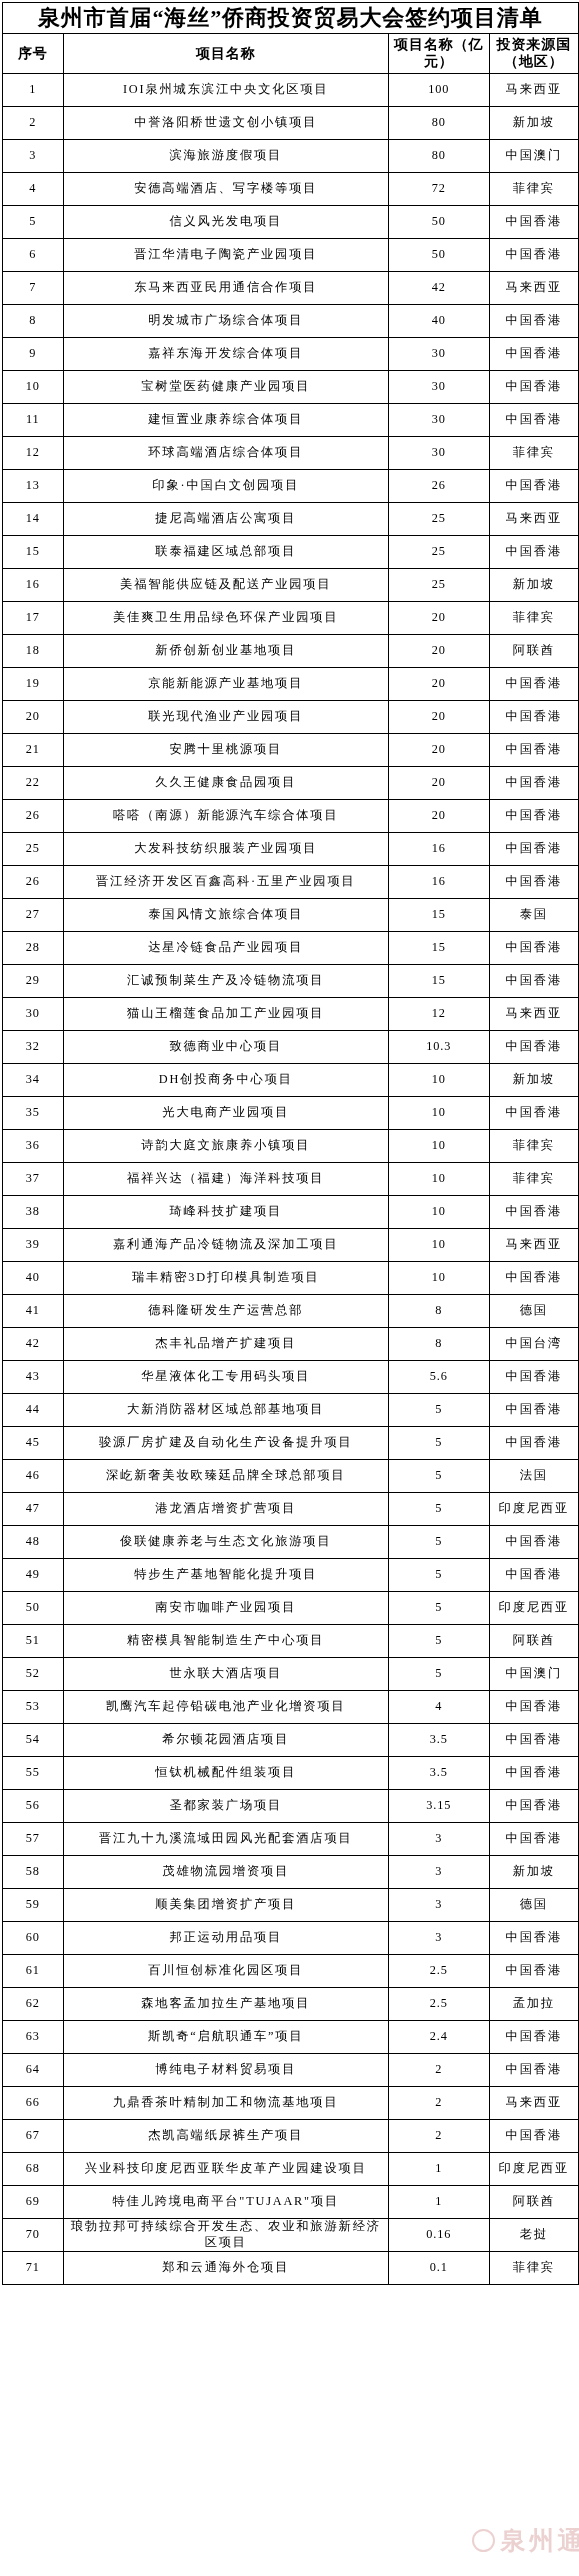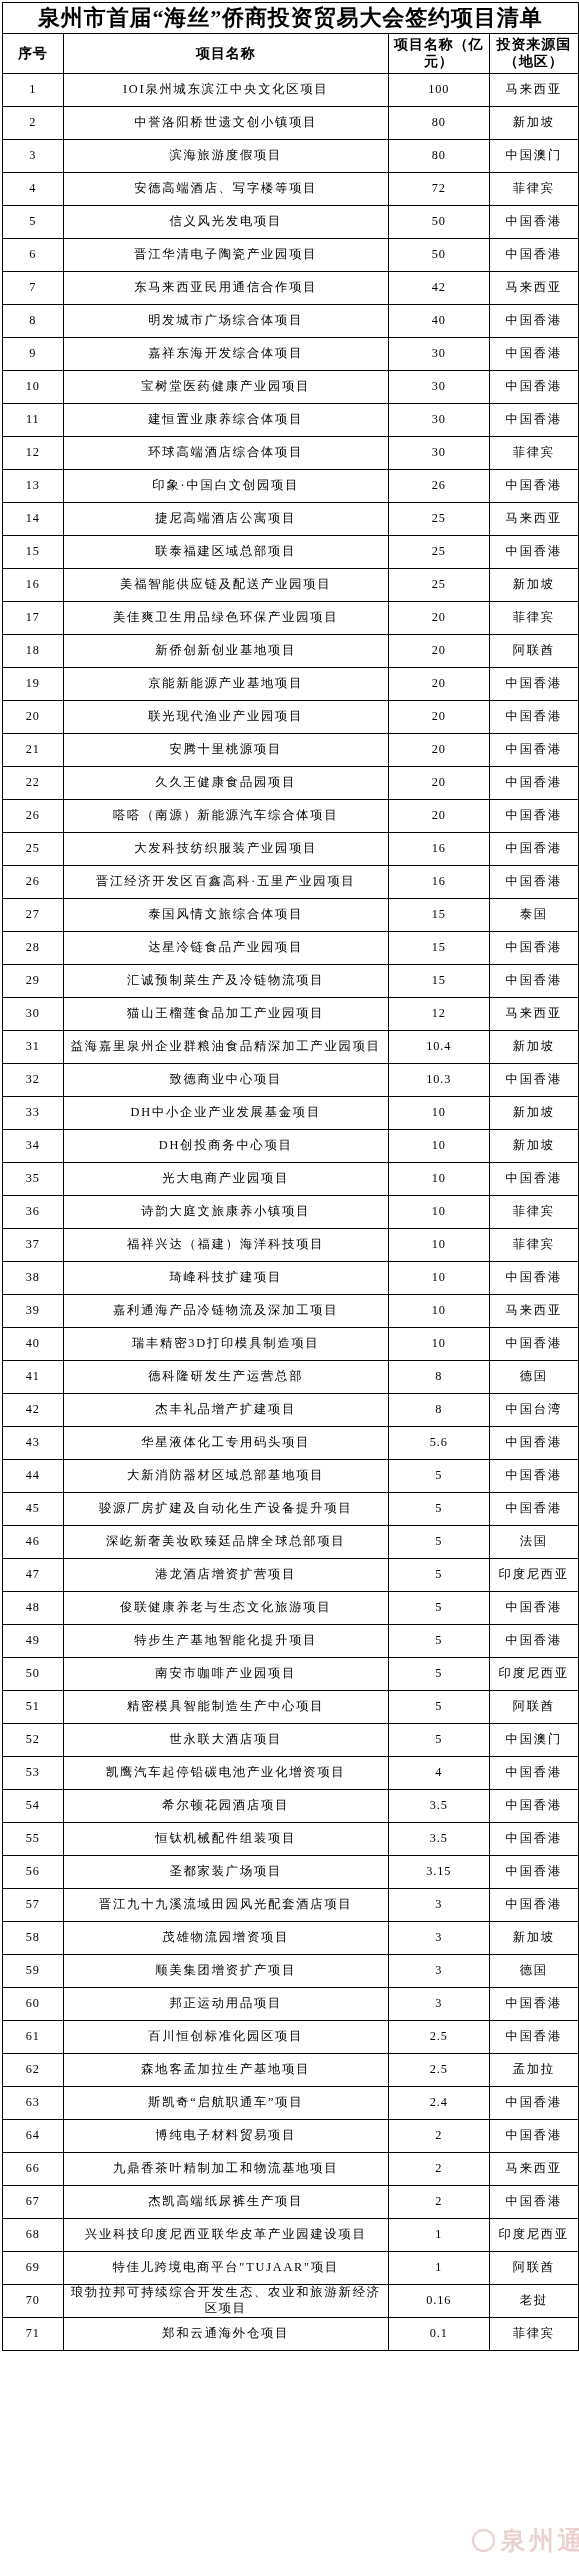--- a/index.html
+++ b/index.html
@@ -304,40 +304,28 @@
     <td class="cell-origin">中国香港</td>
   </tr>
 
   <tr class="data-row">
     <td class="cell-no">30</td>
     <td class="cell-name">猫山王榴莲食品加工产业园项目</td>
     <td class="cell-amount">12</td>
     <td class="cell-origin">马来西亚</td>
   </tr>
 
-  <tr class="data-row">
-    <td class="cell-no">31</td>
-    <td class="cell-name">益海嘉里泉州企业群粮油食品精深加工产业园项目</td>
-    <td class="cell-amount">10.4</td>
-    <td class="cell-origin">新加坡</td>
-  </tr>
 
   <tr class="data-row">
     <td class="cell-no">32</td>
     <td class="cell-name">致德商业中心项目</td>
     <td class="cell-amount">10.3</td>
     <td class="cell-origin">中国香港</td>
   </tr>
 
-  <tr class="data-row">
-    <td class="cell-no">33</td>
-    <td class="cell-name">DH中小企业产业发展基金项目</td>
-    <td class="cell-amount">10</td>
-    <td class="cell-origin">新加坡</td>
-  </tr>
 
   <tr class="data-row">
     <td class="cell-no">34</td>
     <td class="cell-name">DH创投商务中心项目</td>
     <td class="cell-amount">10</td>
     <td class="cell-origin">新加坡</td>
   </tr>
 
   <tr class="data-row">
     <td class="cell-no">35</td>

